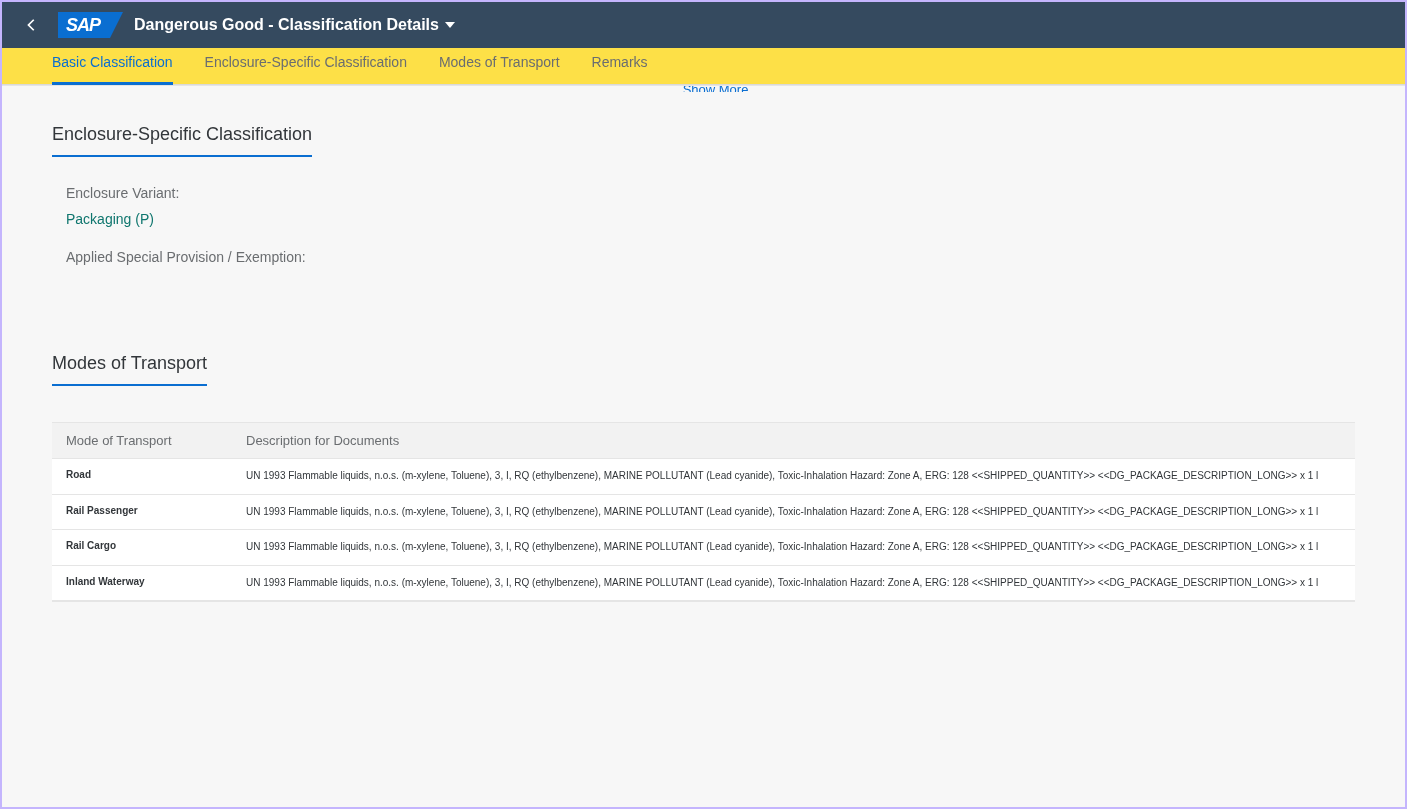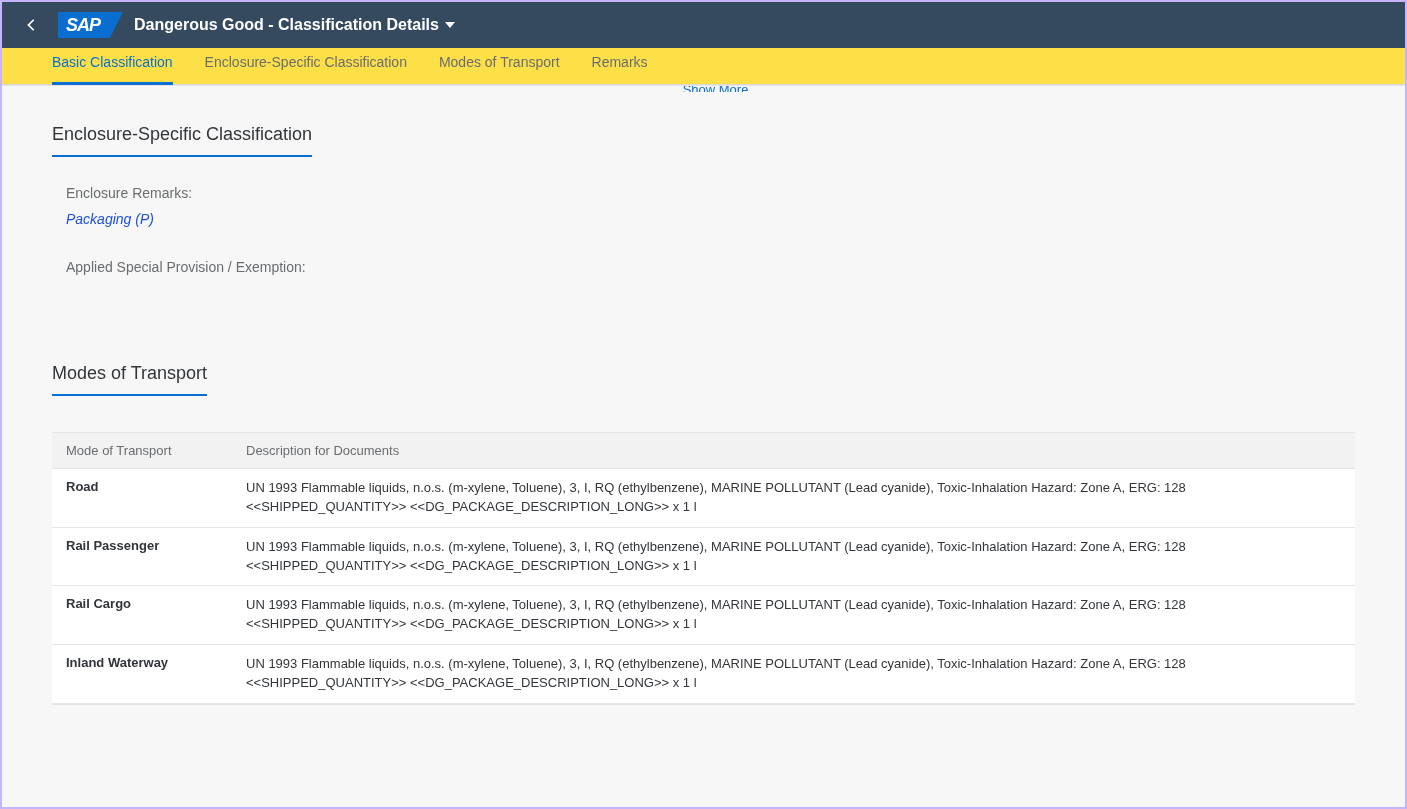--- a/index.html
+++ b/index.html
@@ -179,24 +179,23 @@
   }
   .section-title.plain {
     
   }
   .form-row {
     margin-bottom: 10px;
     color: #6a6d70;
     padding-left: 14px;
   }
   .form-value {
-    color: #1d4ed8;
+    color: #0f766e;
     padding-left: 14px;
-    margin-bottom: 32px;
-    font-style: italic;
+    margin-bottom: 22px;
   }
 
   
   .table-wrap {
     background: #fff;
     border: 1px solid #e5e5e5;
     border-left: none;
     border-right: none;
     margin-top: 8px;
   }
@@ -207,21 +206,21 @@
     font-weight: 400;
     color: #6a6d70;
     font-size: 13px;
     padding: 10px 14px;
     border-bottom: 1px solid #e5e5e5;
   }
   td {
     padding: 10px 14px;
     border-bottom: 1px solid #e5e5e5;
     vertical-align: top;
-    font-size: 13px;
+    font-size: 10px;
     color: #32363a;
   }
   td.mode {
     font-weight: 700;
     width: 180px;
   }
   td.desc { line-height: 1.45; }
 </style>
 </head>
 <body>
@@ -251,21 +250,21 @@
     <div class="tab">Enclosure-Specific Classification</div>
     <div class="tab">Modes of Transport</div>
     <div class="tab">Remarks</div>
   </div>
 
   <div class="content">
     <div class="show-more-hint">Show More</div>
 
     <div class="section">
       <div class="section-title">Enclosure-Specific Classification</div>
-      <div class="form-row">Enclosure Remarks:</div>
+      <div class="form-row">Enclosure Variant:</div>
       <div class="form-value">Packaging (P)</div>
       <div class="form-row" style="margin-bottom:60px;">Applied Special Provision / Exemption:</div>
     </div>
 
     <div class="section">
       <div class="section-title plain">Modes of Transport</div>
 
       <div class="table-wrap">
         <table>
           <thead>

